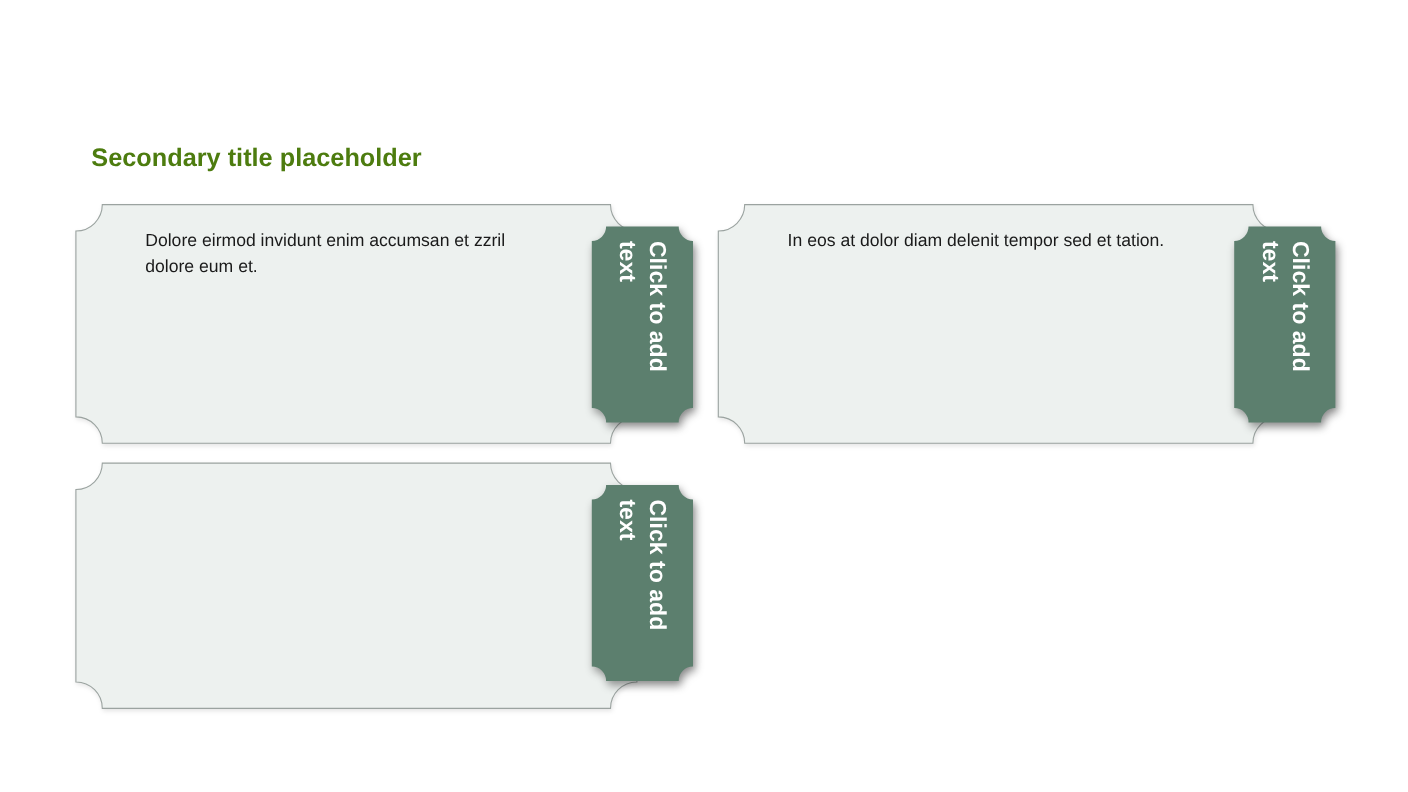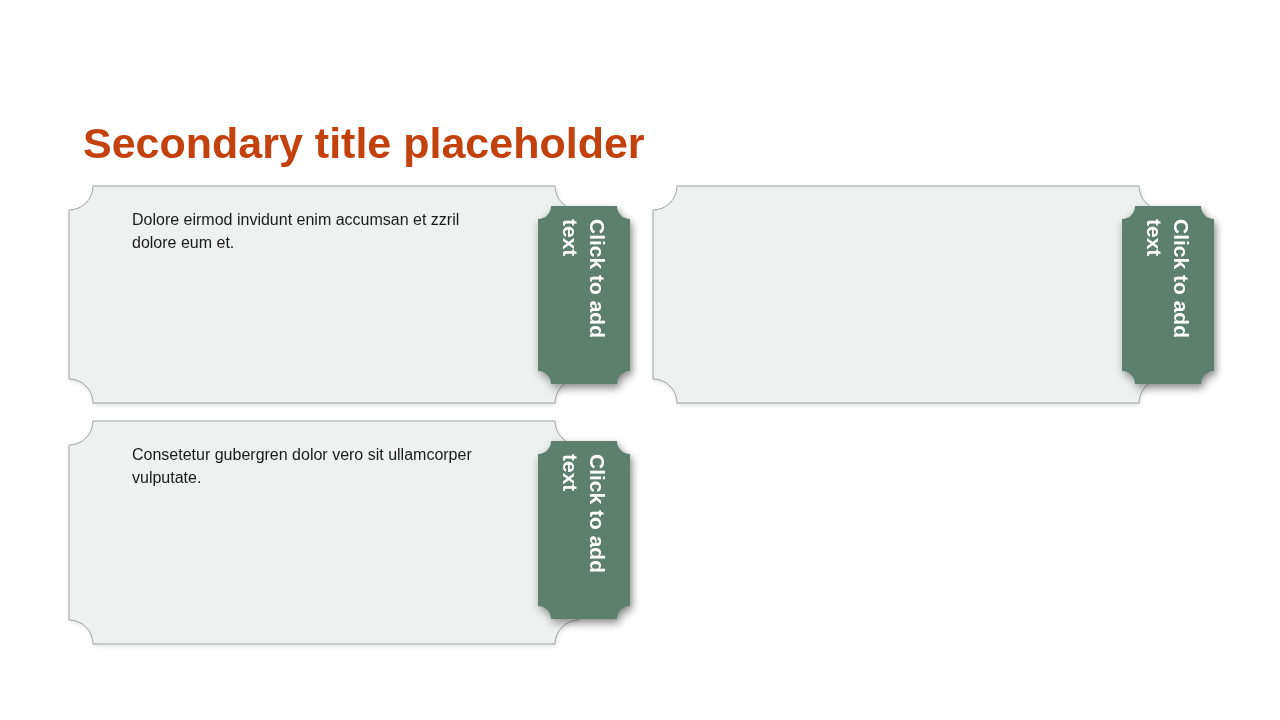--- a/index.html
+++ b/index.html
@@ -6,24 +6,24 @@
   body {
     width: 1280px; height: 720px;
     background: #ffffff;
     font-family: "Liberation Sans", sans-serif;
     position: relative;
     overflow: hidden;
   }
   .slide-title {
     position: absolute;
     left: 83px; top: 122px;
-    font-size: 43px;
+    font-size: 23px;
     line-height: 42px;
     font-weight: bold;
-    color: #c2410c;
+    color: #4d7c0f;
     margin: 0;
     white-space: nowrap;
   }
   .card {
     position: absolute;
     filter: drop-shadow(1px 2px 2px rgba(0,0,0,0.10));
   }
   svg.ticket {
     position: absolute;
     left: 0; top: 0;
@@ -82,32 +82,32 @@
         <path d="M 13 0 H 79 A 13 13 0 0 0 92 13 V 165 A 13 13 0 0 0 79 178 H 13 A 13 13 0 0 0 0 165 V 13 A 13 13 0 0 0 13 0 Z"></path>
       </svg>
     <div class="badge-label">Click to add text</div>
   </div>
 </div>
 
 <div class="card" style="left:653px; top:186px; width:510px; height:217px;">
   <svg class="ticket card-shape" width="510" height="217">
       <path d="M 24 0 H 486 A 24 24 0 0 0 510 24 V 193 A 24 24 0 0 0 486 217 H 24 A 24 24 0 0 0 0 193 V 24 A 24 24 0 0 0 24 0 Z"></path>
     </svg>
+  <div class="card-text">In eos at dolor diam delenit tempor sed et tation.</div>
   <div class="badge">
     <svg class="ticket badge-shape" width="92" height="178">
         <path d="M 13 0 H 79 A 13 13 0 0 0 92 13 V 165 A 13 13 0 0 0 79 178 H 13 A 13 13 0 0 0 0 165 V 13 A 13 13 0 0 0 13 0 Z"></path>
       </svg>
     <div class="badge-label">Click to add text</div>
   </div>
 </div>
 
 <div class="card" style="left:69px; top:421px; width:510px; height:223px;">
   <svg class="ticket card-shape" width="510" height="223">
       <path d="M 24 0 H 486 A 24 24 0 0 0 510 24 V 199 A 24 24 0 0 0 486 223 H 24 A 24 24 0 0 0 0 199 V 24 A 24 24 0 0 0 24 0 Z"></path>
     </svg>
-  <div class="card-text">Consetetur gubergren dolor vero sit ullamcorper vulputate.</div>
   <div class="badge">
     <svg class="ticket badge-shape" width="92" height="178">
         <path d="M 13 0 H 79 A 13 13 0 0 0 92 13 V 165 A 13 13 0 0 0 79 178 H 13 A 13 13 0 0 0 0 165 V 13 A 13 13 0 0 0 13 0 Z"></path>
       </svg>
     <div class="badge-label">Click to add text</div>
   </div>
 </div>
 
 </body></html>

